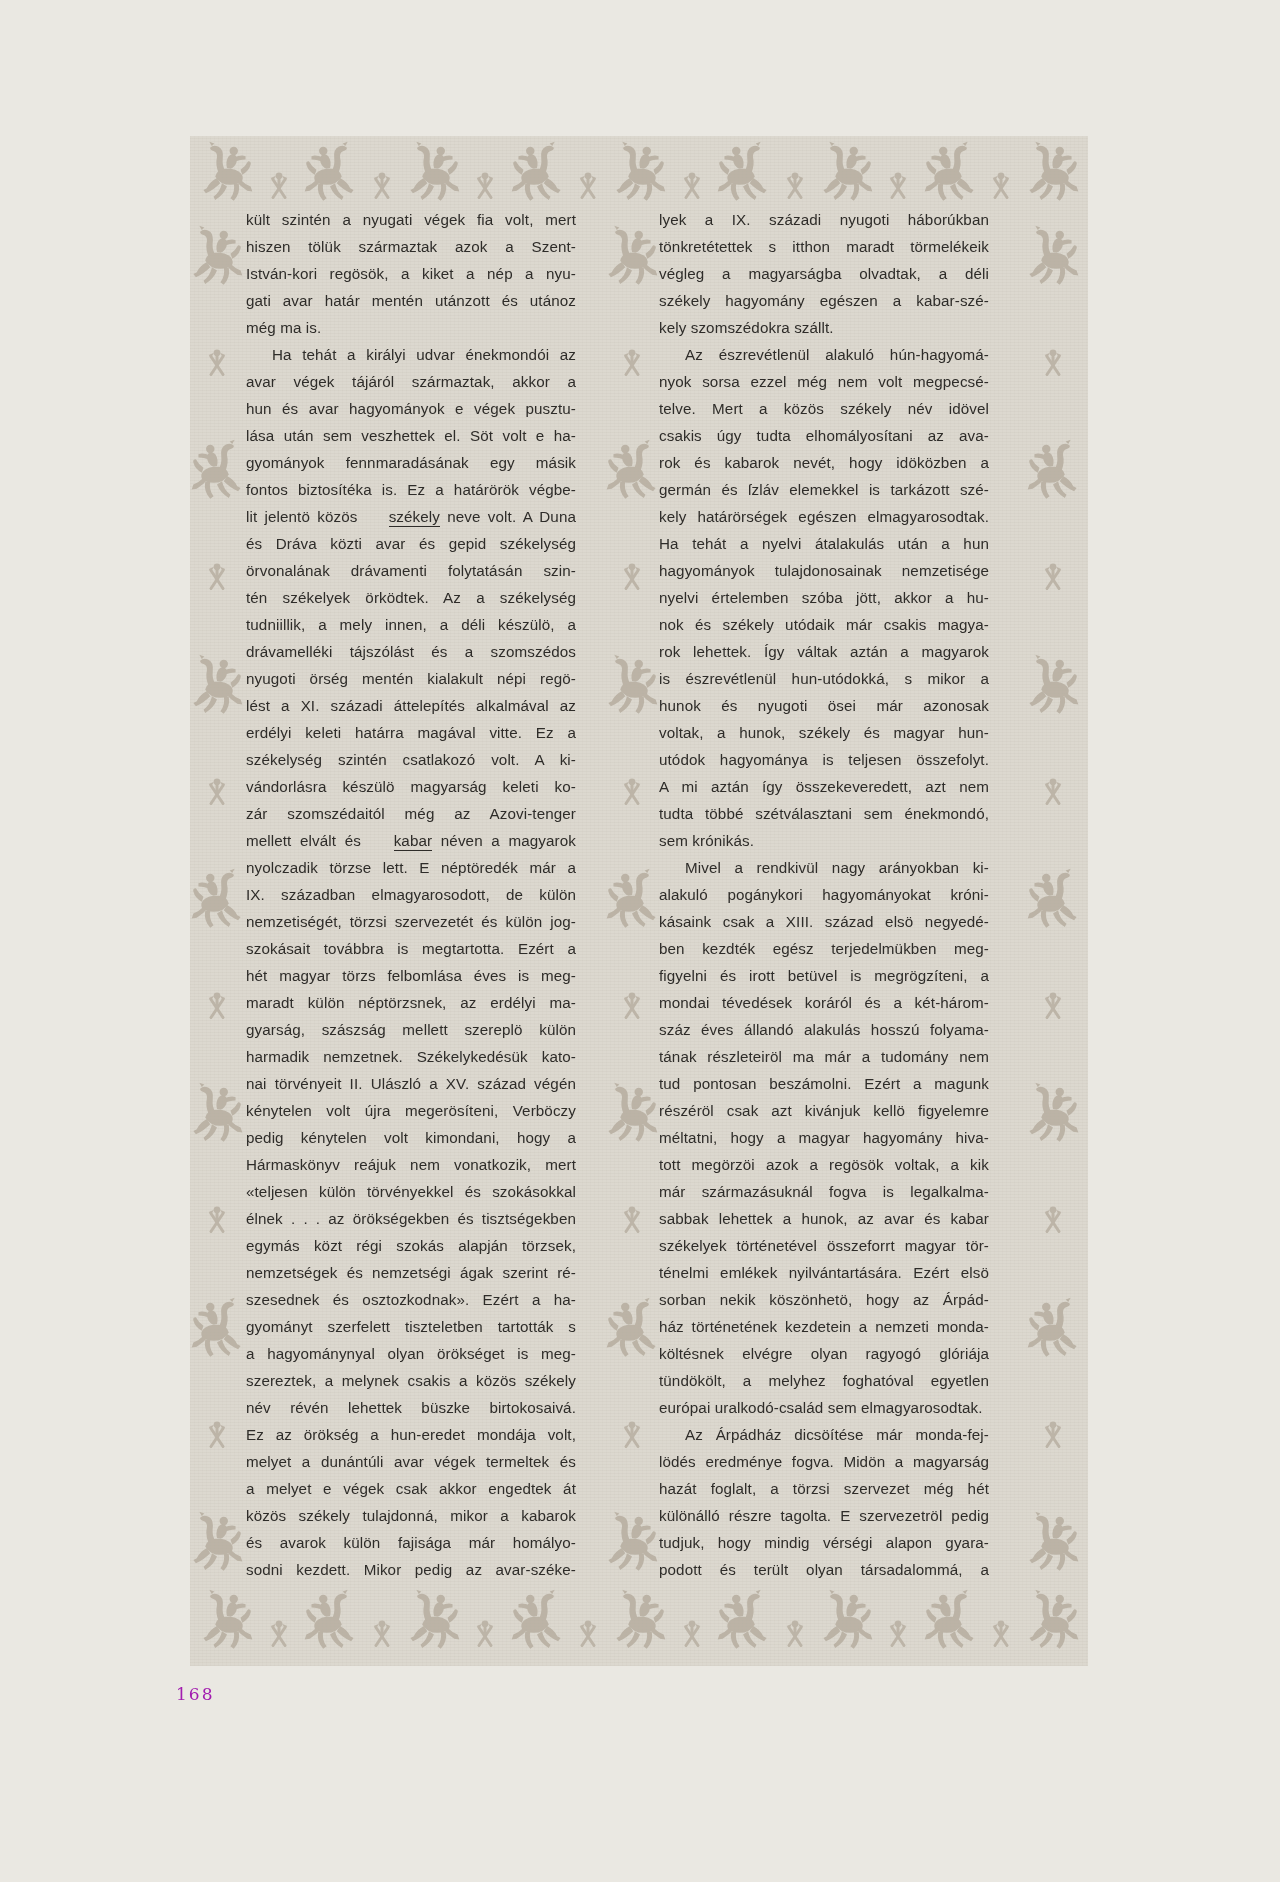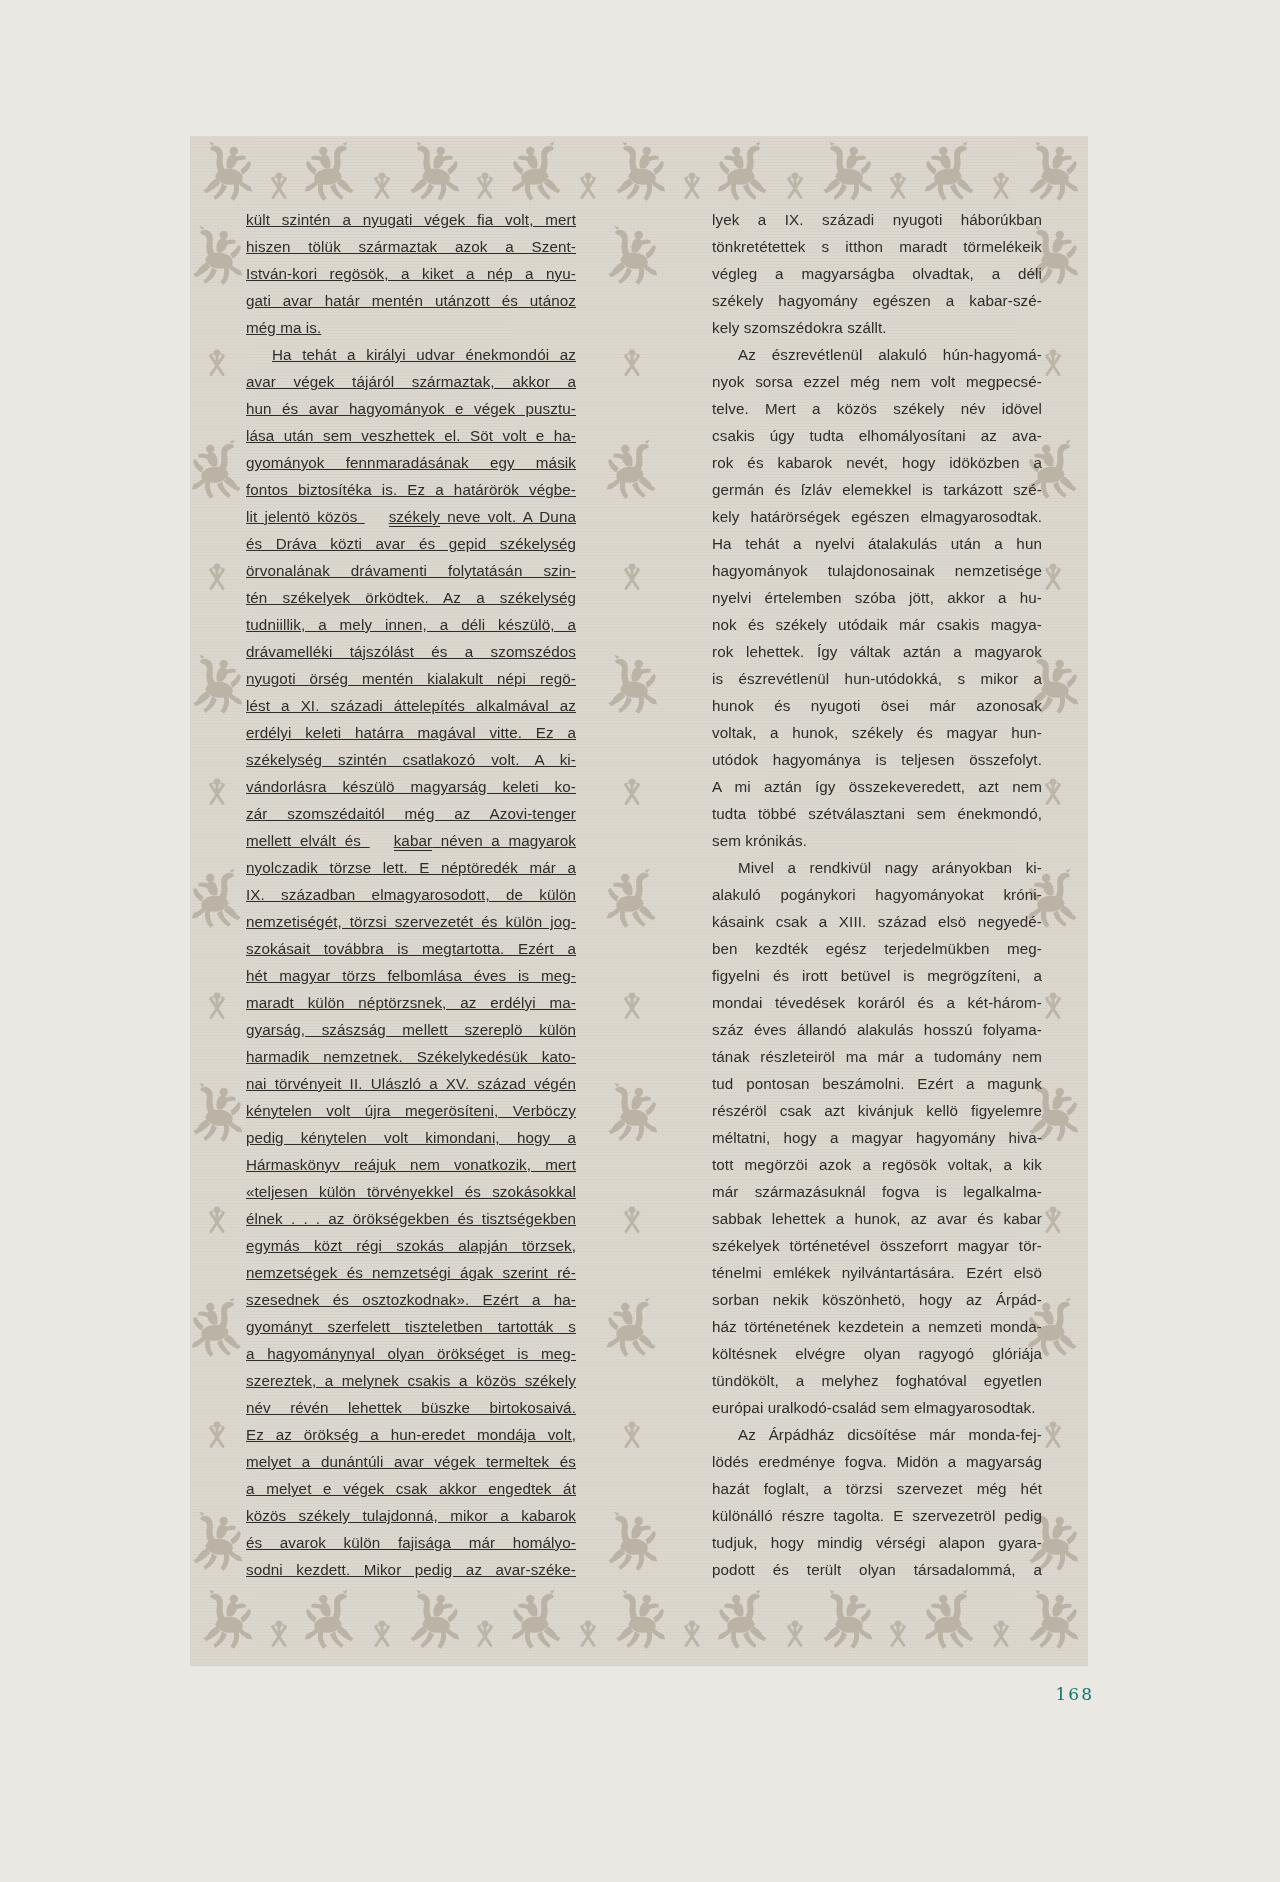--- a/index.html
+++ b/index.html
@@ -36,38 +36,38 @@
   svg.orn-big{width:54px;height:66px;color:#b5ac9e;opacity:.82;}
   svg.orn-sm{width:24px;height:38px;color:#b5ac9e;opacity:.78;}
   svg.flip{transform:scaleX(-1);}
   
   .col{
     position:absolute;top:206px;width:330px;
     color:#2e2c29;
     font-size:15.2px;
     letter-spacing:.1px;
   }
-  #col-left{left:246px;text-decoration:underline;}
-  #col-right{left:712px;}
+  #col-left{left:246px;}
+  #col-right{left:659px;}
   .line{
     height:27px;line-height:27px;
     white-space:nowrap;
     text-align:justify;
     text-align-last:justify;
     -moz-text-align-last:justify;
   }
   .line.end{text-align-last:left;-moz-text-align-last:left;}
   .line.ind{text-indent:26px;}
   .ul{border-bottom:1.4px solid #2e2c29;padding-bottom:1px;margin-left:24px;}
   
   .page-number{
-    position:absolute;left:196px;top:1684px;width:898px;
-    text-align:right;
+    position:absolute;left:176px;top:1684px;width:898px;
+    text-align:left;
     font-family:"DejaVu Serif","Liberation Serif",serif;
-    font-size:17px;color:#0f766e;letter-spacing:2px;
+    font-size:17px;color:#a21caf;letter-spacing:2px;
   }
   .defs{position:absolute;width:0;height:0;overflow:hidden;}
 </style>
 </head>
 <body>
 
 <svg class="defs" aria-hidden="true">
   <defs>
     <symbol id="m-regos" viewBox="0 0 64 76">
       <g fill="currentColor">

